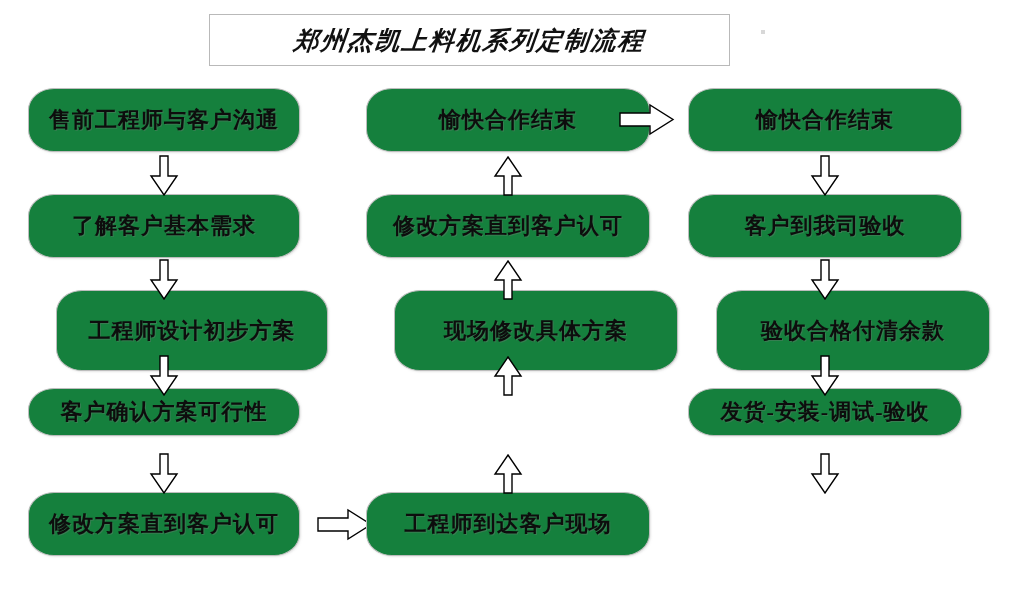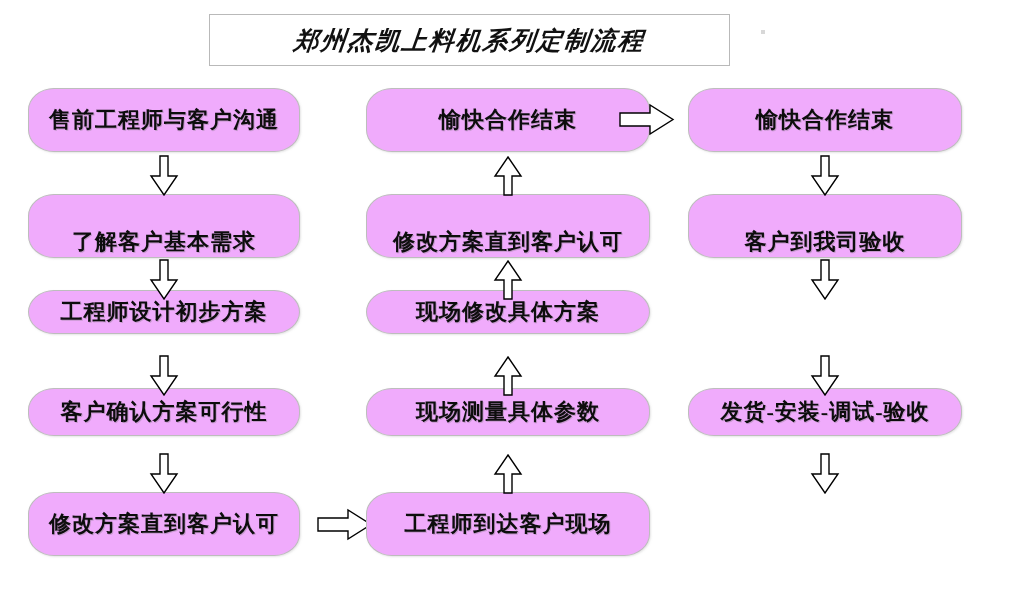--- a/index.html
+++ b/index.html
@@ -47,21 +47,21 @@
     white-space: nowrap;
     transform: skewX(-6deg);
   }
 
   
   .node {
     position: absolute;
     box-sizing: border-box;
     border: 1px solid #bdbdbd;
     border-radius: 26px / 22px;
-    background: #f0abfc;
+    background: #15803d;
     display: flex;
     align-items: center;
     justify-content: center;
     box-shadow: 1px 1px 2px rgba(180,180,180,0.35);
   }
   .node .label {
     font-family: "Liberation Serif", "DejaVu Serif", serif;
     font-size: 22px;
     font-weight: bold;
     color: #0d0d0d;
@@ -70,22 +70,22 @@
     text-shadow: 1px 1px 0 rgba(120,120,120,0.35);
   }
 
   
   .col-left   { left: 28px;  width: 272px; }
   .col-mid    { left: 366px; width: 284px; }
   .col-right  { left: 688px; width: 274px; }
 
   
   .row1 { top: 88px;  height: 64px; }
-  .row2 { top: 194px; height: 64px; align-items: flex-end; }
-  .row3 { top: 290px; height: 44px; }
+  .row2 { top: 194px; height: 64px; }
+  .row3 { top: 290px; height: 81px; margin-left: 28px; }
   .row4 { top: 388px; height: 48px; }
   .row5 { top: 492px; height: 64px; }
 
   
   .arrow {
     position: absolute;
   }
   .arrow svg { display: block; overflow: visible; }
 
   .v-arrow { width: 28px; height: 40px; }
@@ -169,23 +169,20 @@
 
   <div class="node col-mid row1">
     <span class="label">愉快合作结束</span>
   </div>
   <div class="node col-mid row2">
     <span class="label">修改方案直到客户认可</span>
   </div>
   <div class="node col-mid row3">
     <span class="label">现场修改具体方案</span>
   </div>
-  <div class="node col-mid row4">
-    <span class="label">现场测量具体参数</span>
-  </div>
   <div class="node col-mid row5">
     <span class="label">工程师到达客户现场</span>
   </div>
 
   <div class="arrow v-arrow va-mid va-r1">
     <svg viewBox="0 0 28 40" width="28" height="40">
         <polygon points="14,1 27,20 18,20 18,39 10,39 10,20 1,20" fill="#ffffff" stroke="#000000" stroke-width="1.4"></polygon>
       </svg>
   </div>
   <div class="arrow v-arrow va-mid va-r2">
@@ -209,20 +206,23 @@
         <polygon points="0,9 30,9 30,1 53,15.5 30,30 30,22 0,22" fill="#ffffff" stroke="#000000" stroke-width="1.4"></polygon>
       </svg>
   </div>
 
   <div class="node col-right row1">
     <span class="label">愉快合作结束</span>
   </div>
   <div class="node col-right row2">
     <span class="label">客户到我司验收</span>
   </div>
+  <div class="node col-right row3">
+    <span class="label">验收合格付清余款</span>
+  </div>
   <div class="node col-right row4">
     <span class="label">发货-安装-调试-验收</span>
   </div>
 
   <div class="arrow v-arrow va-right va-r1">
     <svg viewBox="0 0 28 40" width="28" height="40">
         <polygon points="10,0 18,0 18,20 27,20 14,39 1,20 10,20" fill="#ffffff" stroke="#000000" stroke-width="1.4"></polygon>
       </svg>
   </div>
   <div class="arrow v-arrow va-right va-r2">

